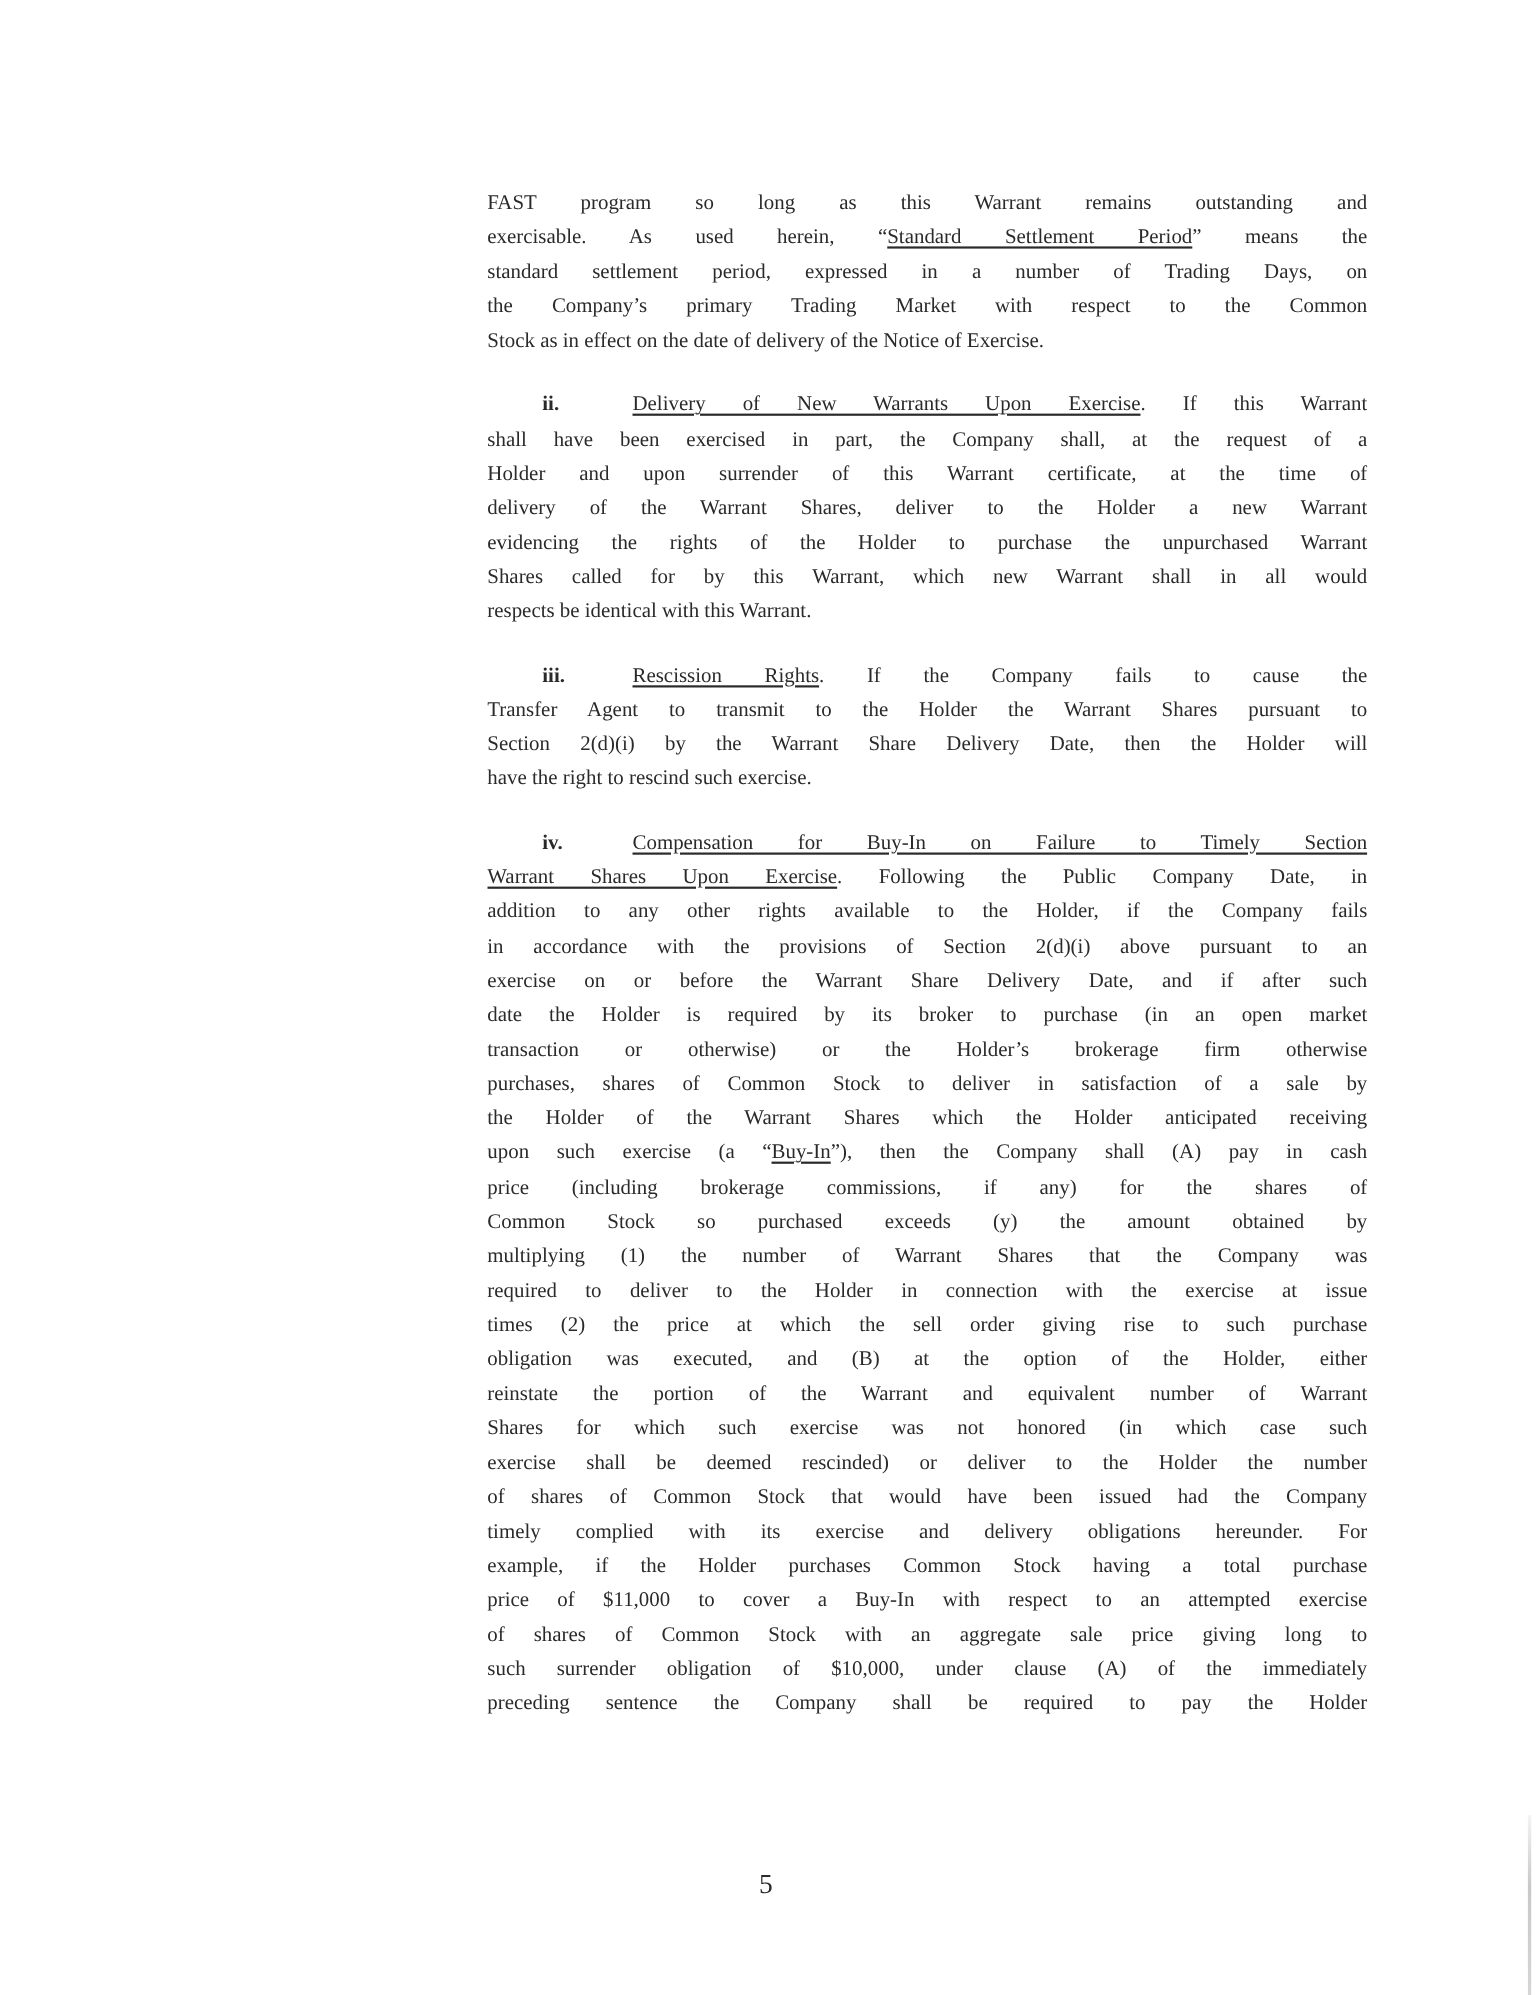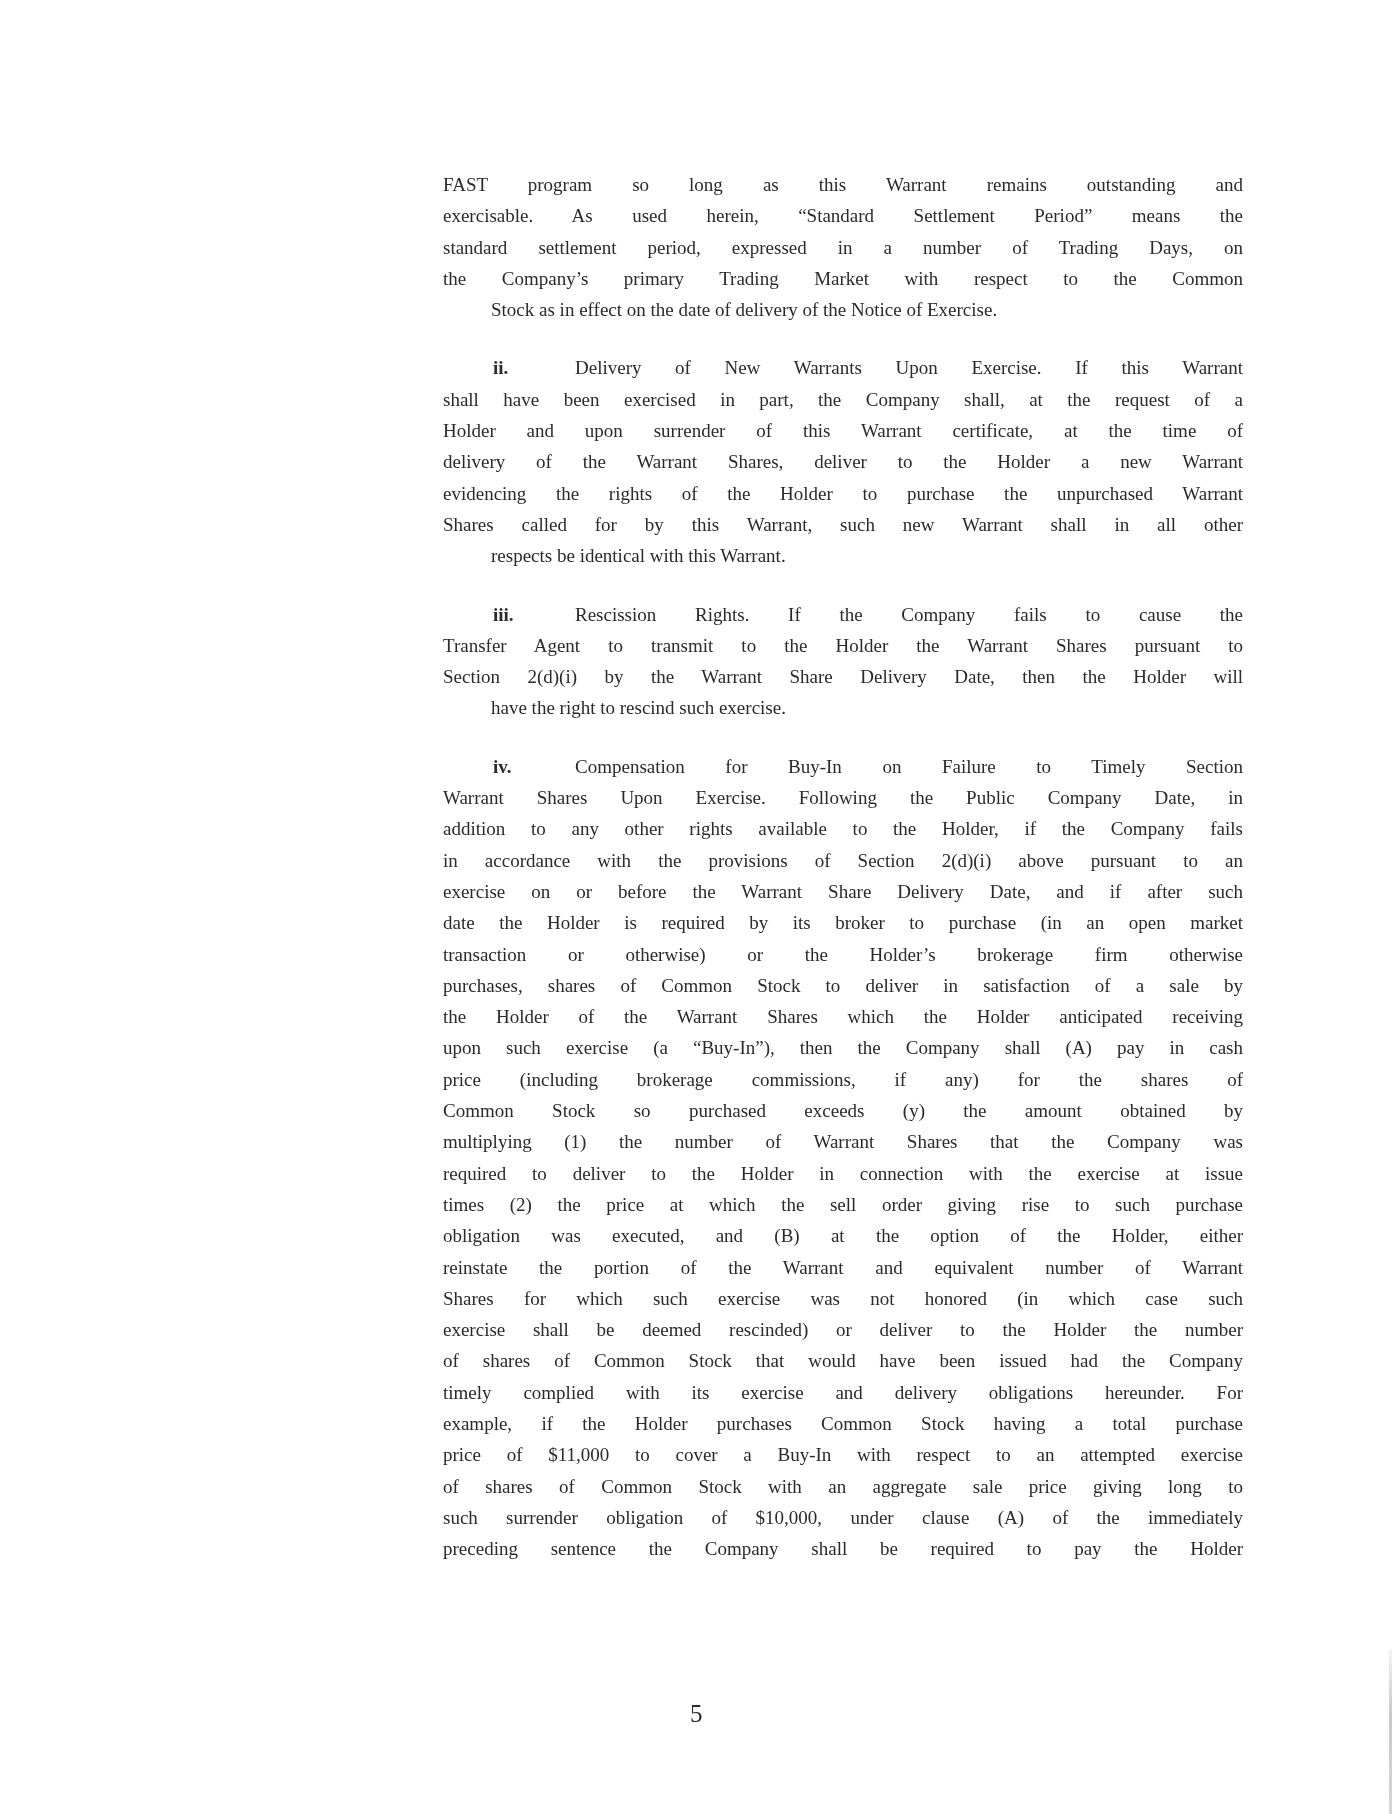--- a/index.html
+++ b/index.html
@@ -33,33 +33,33 @@
       display: block;
       height: 31.3px;
       white-space: nowrap;
       text-align: justify;
       text-align-last: justify;
       overflow: hidden;
     }
     .line.last {
       text-align: left;
       text-align-last: left;
-      margin-left: 48px;
     }
     .para-gap {
       display: block;
       height: 27px;
     }
     .indent-num {
       display: inline-block;
       width: 82px;
       padding-left: 50px;
       font-weight: bold;
     }
     .u {
+      text-decoration: underline;
       text-underline-offset: 3px;
       text-decoration-thickness: 1.5px;
     }
     .page-number {
       position: absolute;
       left: 690px;
       top: 1700px;
       font-size: 25px;
       color: #2a2a2a;
     }
@@ -87,21 +87,21 @@
     </div>
 
     <span class="para-gap"></span>
 
     <div>
       <span class="line"><span class="indent-num">ii.</span><span class="u">Delivery of New Warrants Upon Exercise</span><span>. If this Warrant</span></span>
       <span class="line">shall have been exercised in part, the Company shall, at the request of a</span>
       <span class="line">Holder and upon surrender of this Warrant certificate, at the time of</span>
       <span class="line">delivery of the Warrant Shares, deliver to the Holder a new Warrant</span>
       <span class="line">evidencing the rights of the Holder to purchase the unpurchased Warrant</span>
-      <span class="line">Shares called for by this Warrant, such new Warrant shall in all other</span>
+      <span class="line">Shares called for by this Warrant, which new Warrant shall in all would</span>
       <span class="line last">respects be identical with this Warrant.</span>
     </div>
 
     <span class="para-gap"></span>
 
     <div>
       <span class="line"><span class="indent-num">iii.</span><span class="u">Rescission Rights</span><span>. If the Company fails to cause the</span></span>
       <span class="line">Transfer Agent to transmit to the Holder the Warrant Shares pursuant to</span>
       <span class="line">Section 2(d)(i) by the Warrant Share Delivery Date, then the Holder will</span>
       <span class="line last">have the right to rescind such exercise.</span>

